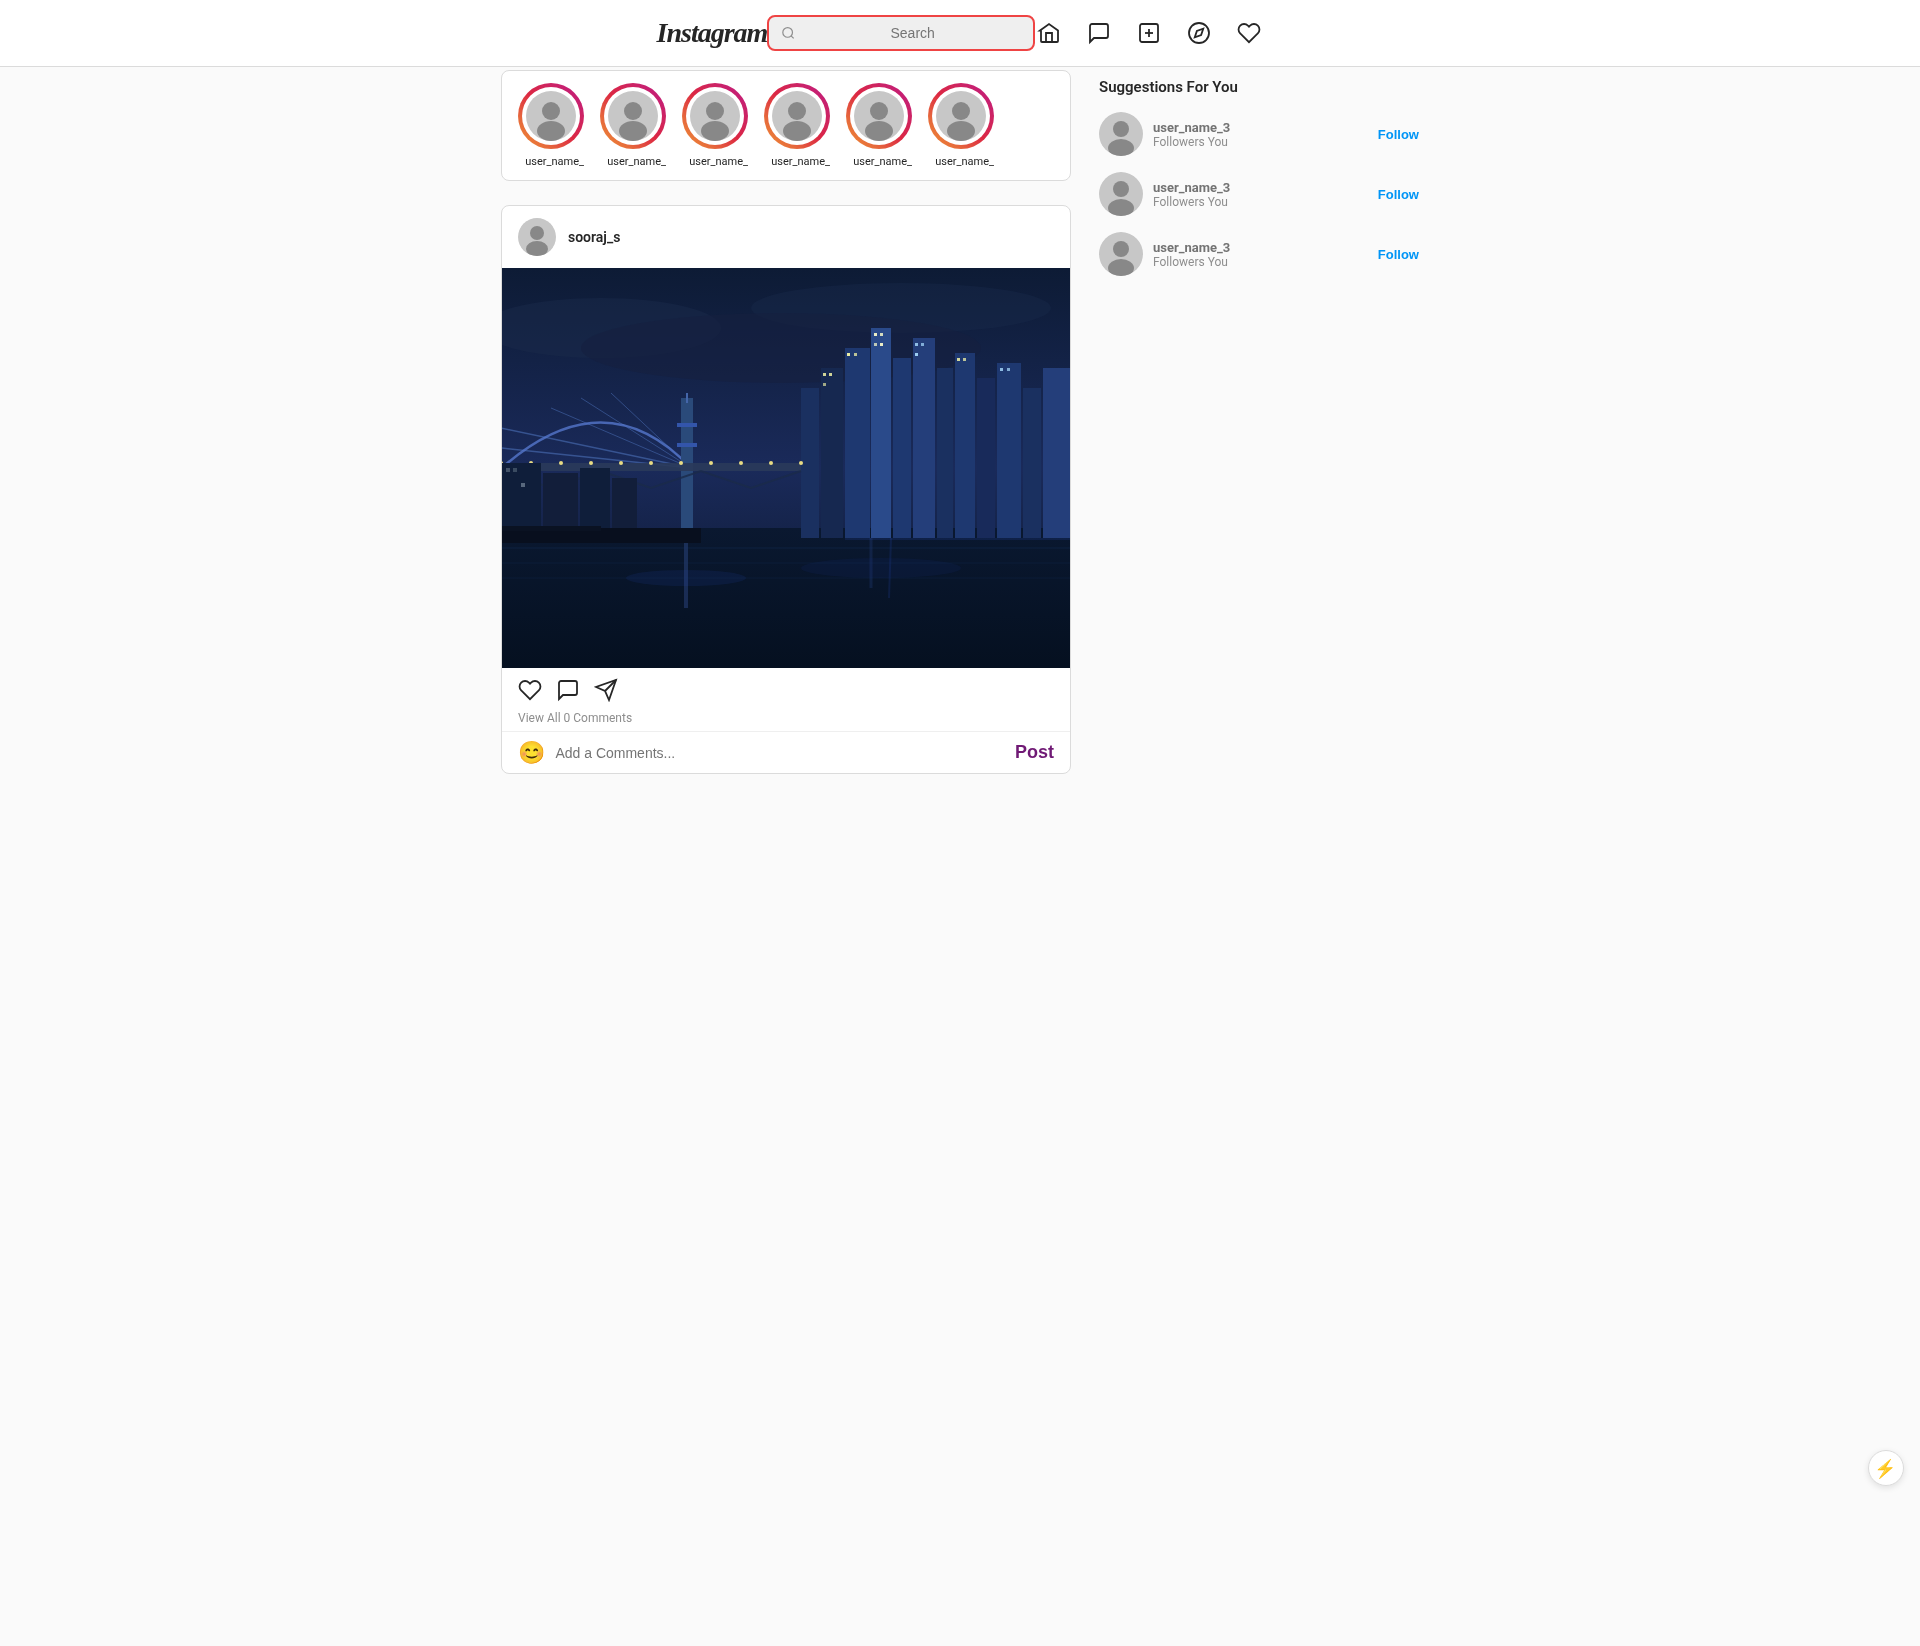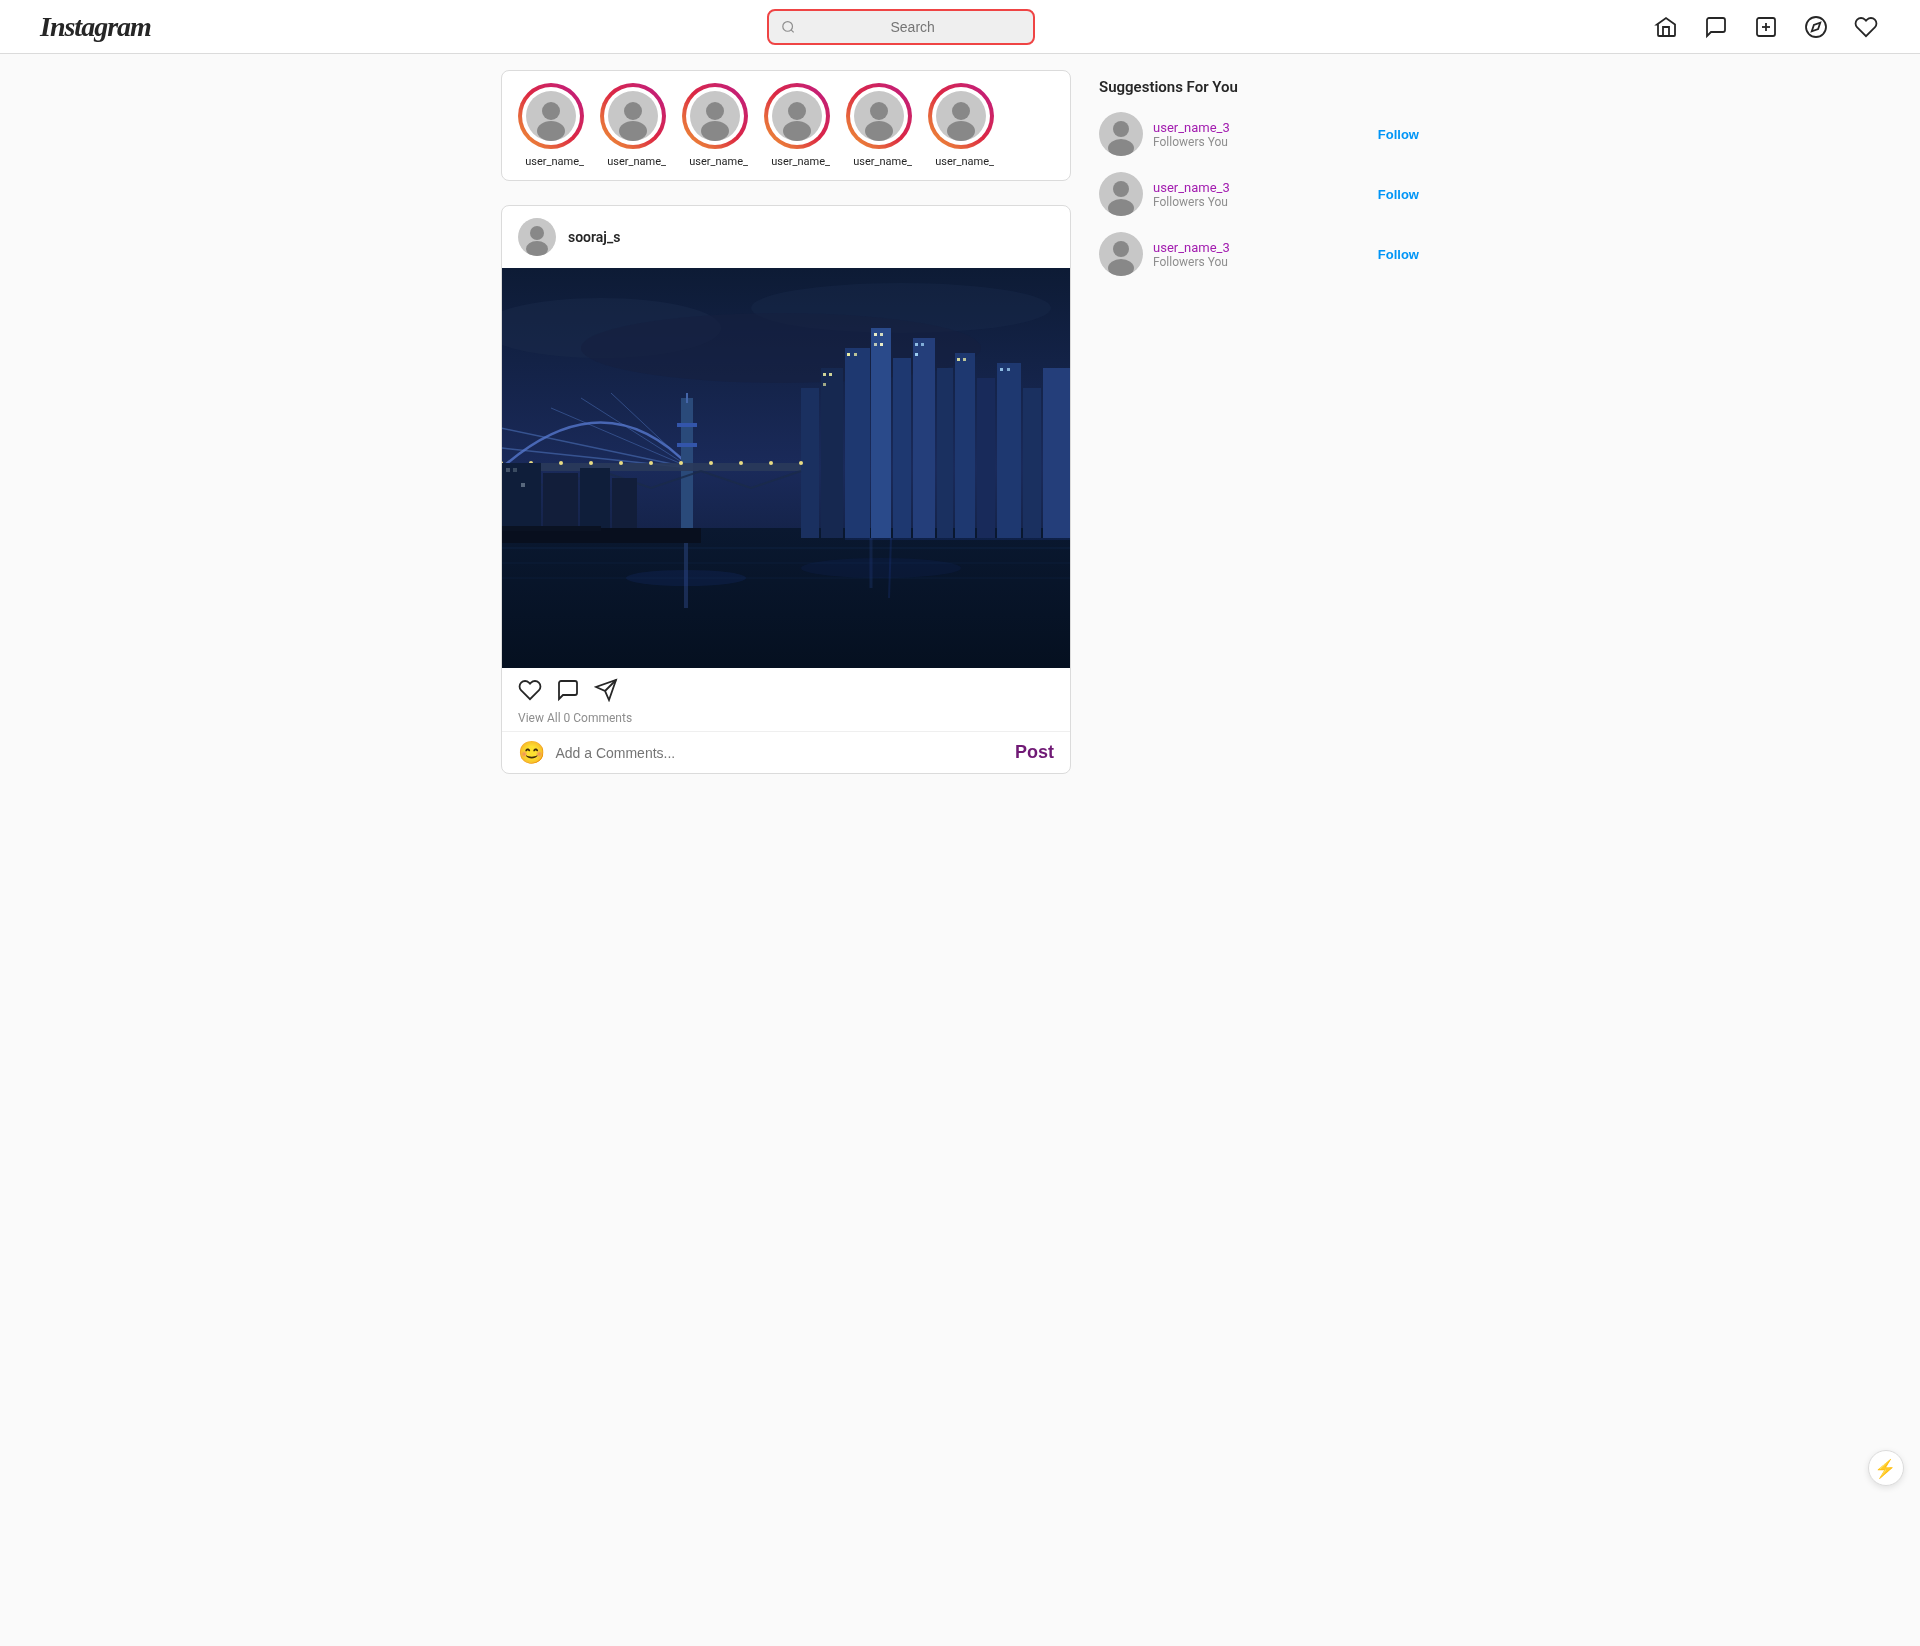--- a/index.html
+++ b/index.html
@@ -6,26 +6,26 @@
     body {
       font-family: -apple-system, BlinkMacSystemFont, "Segoe UI", Roboto, sans-serif;
       background: #fafafa;
       color: #262626;
     }
 
     
     .header {
       position: fixed;
       top: 0; left: 0; right: 0;
-      height: 54px;
+      height: 67px;
       background: #fff;
       border-bottom: 1px solid #dbdbdb;
       display: flex;
       align-items: center;
-      justify-content: space-between;
+      justify-content: center;
       padding: 0 40px;
       z-index: 100;
     }
     .header-logo {
       font-family: Georgia, serif;
       font-size: 28px;
       font-style: italic;
       font-weight: bold;
       color: #262626;
       letter-spacing: -1px;
@@ -249,22 +249,22 @@
       flex-shrink: 0;
       display: flex;
       align-items: center;
       justify-content: center;
     }
     .suggestion-info {
       flex: 1;
     }
     .suggestion-name {
       font-size: 13px;
-      font-weight: 400;
-      color: #a21caf;
+      font-weight: 700;
+      color: #737373;
     }
     .suggestion-sub {
       font-size: 12px;
       color: #8e8e8e;
     }
     .follow-btn {
       font-size: 13px;
       font-weight: 600;
       color: #0095f6;
       cursor: pointer;

